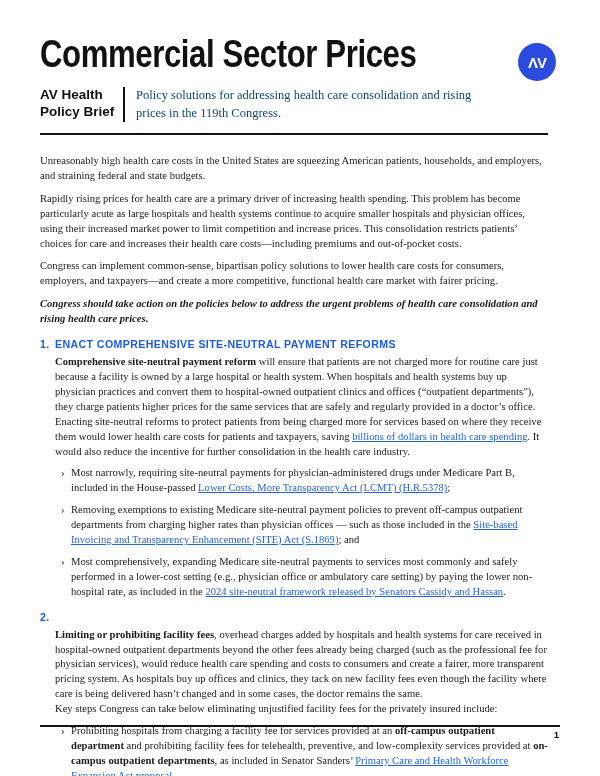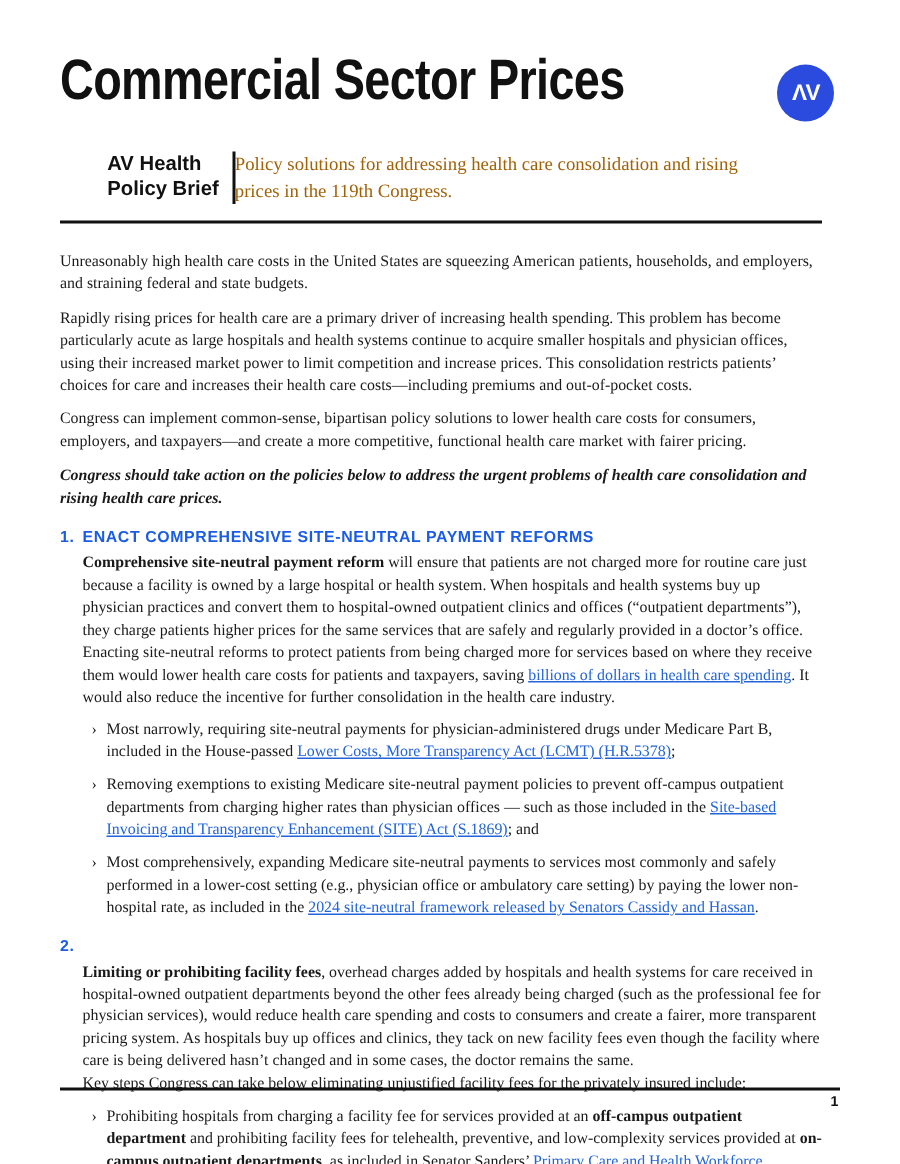--- a/index.html
+++ b/index.html
@@ -39,35 +39,36 @@
     justify-content: center;
   }
   .logo span {
     font-family: "Liberation Sans", sans-serif;
     font-weight: 700;
     font-size: 15px;
     letter-spacing: -1px;
     color: #ffffff;
     transform: translateY(-0.5px);
   }
-  .meta-row { display: flex; margin-top: 27px; align-items: stretch; justify-content: center; }
+  .meta-row { display: flex; margin-top: 13px; align-items: stretch; }
   .brand {
     font-family: "Liberation Sans", sans-serif;
     font-weight: 700;
     font-size: 13.5px;
     line-height: 16.5px;
     color: #111111;
     width: 83px;
     flex: 0 0 auto;
   }
   .vdiv { width: 2px; background: #111111; margin: 0 0 0 0; flex: 0 0 auto; }
   .subtitle {
     font-size: 12.5px;
     line-height: 17.5px;
-    color: #a16207;
+    color: #0c4a6e;
+    padding-left: 11px;
     width: 360px;
   }
   .header-rule { height: 2px; background: #111111; margin-top: 11px; }
   
   .main { padding: 19px 52px 0 40px; font-size: 10.6px; line-height: 14.9px; }
   .main p { margin-bottom: 8px; }
   .callout { font-weight: 700; font-style: italic; margin-top: 1px; }
   .section { margin-top: 11px; }
   .sec-heading {
     display: flex;

